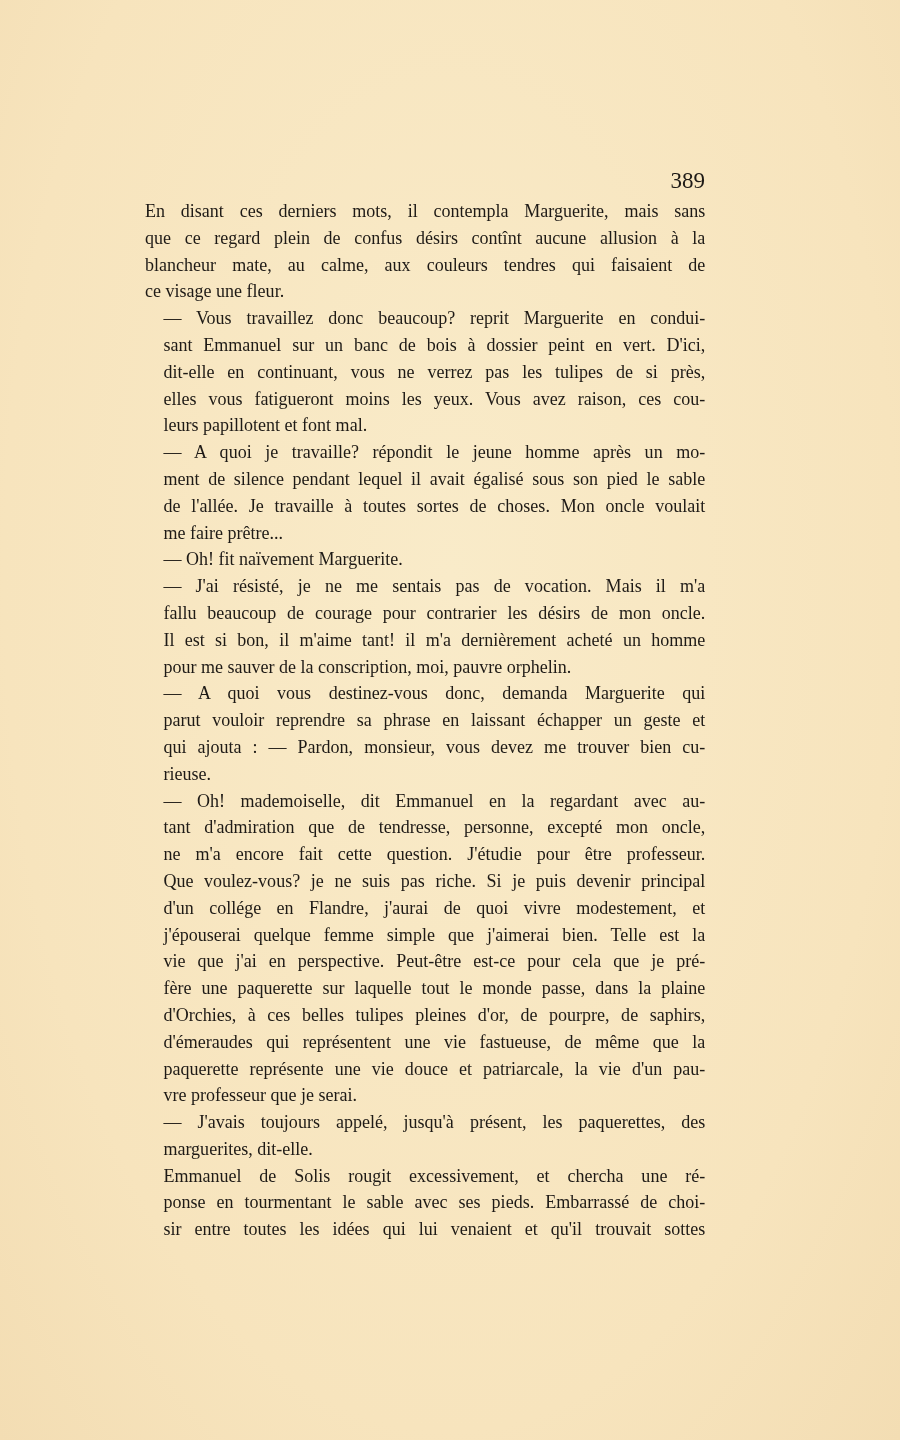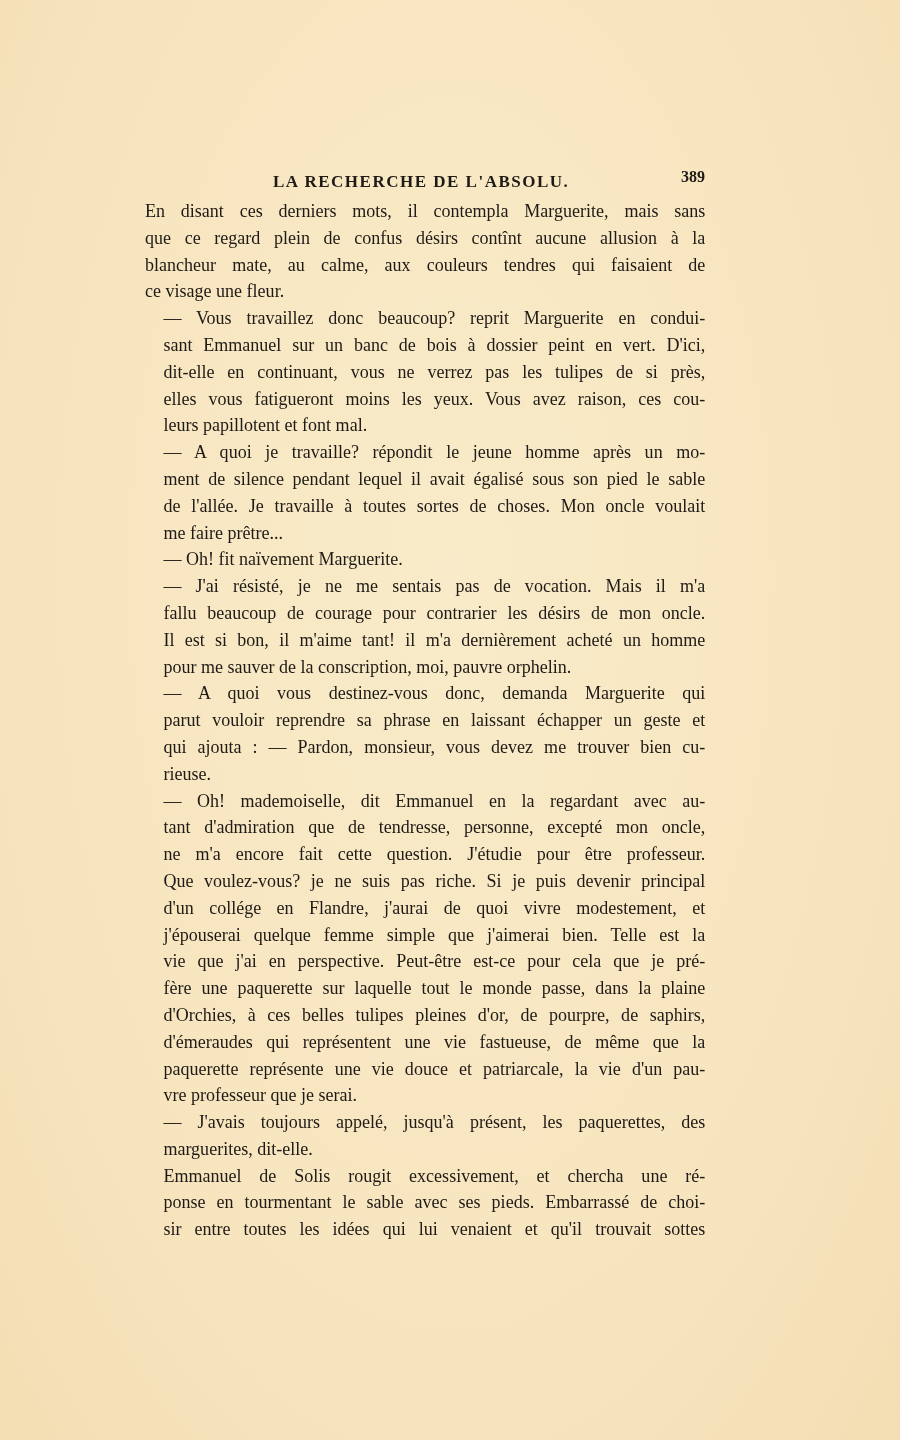--- a/index.html
+++ b/index.html
@@ -30,22 +30,22 @@
       position: absolute;
       left: 128px;
       top: 4px;
       font-variant: small-caps;
       font-size: 17px;
     }
     .running-head .folio {
       position: absolute;
       right: 0;
       top: 0;
-      font-size: 16px;
-      font-weight: bold;
+      font-size: 23px;
+      font-weight: normal;
       letter-spacing: 0;
     }
     .body-text {
       font-size: 19.6px;
       line-height: 26.8px;
       text-align: justify;
       transform: scaleX(0.92);
       transform-origin: left top;
       width: 609px;
     }
@@ -61,21 +61,20 @@
     }
     .body-text p .line.last {
       text-align-last: left;
     }
   </style>
 </head>
 <body>
 
 <div class="page">
   <div class="running-head">
-    <span class="title">LA RECHERCHE DE L'ABSOLU.</span>
     <span class="folio">389</span>
   </div>
   <div class="body-text" id="body-text">
       <p>
         <span class="line">En disant ces derniers mots, il contempla Marguerite, mais sans</span>
         <span class="line">que ce regard plein de confus désirs contînt aucune allusion à la</span>
         <span class="line">blancheur mate, au calme, aux couleurs tendres qui faisaient de</span>
         <span class="line last">ce visage une fleur.</span>
       </p>
       <p class="indent">

